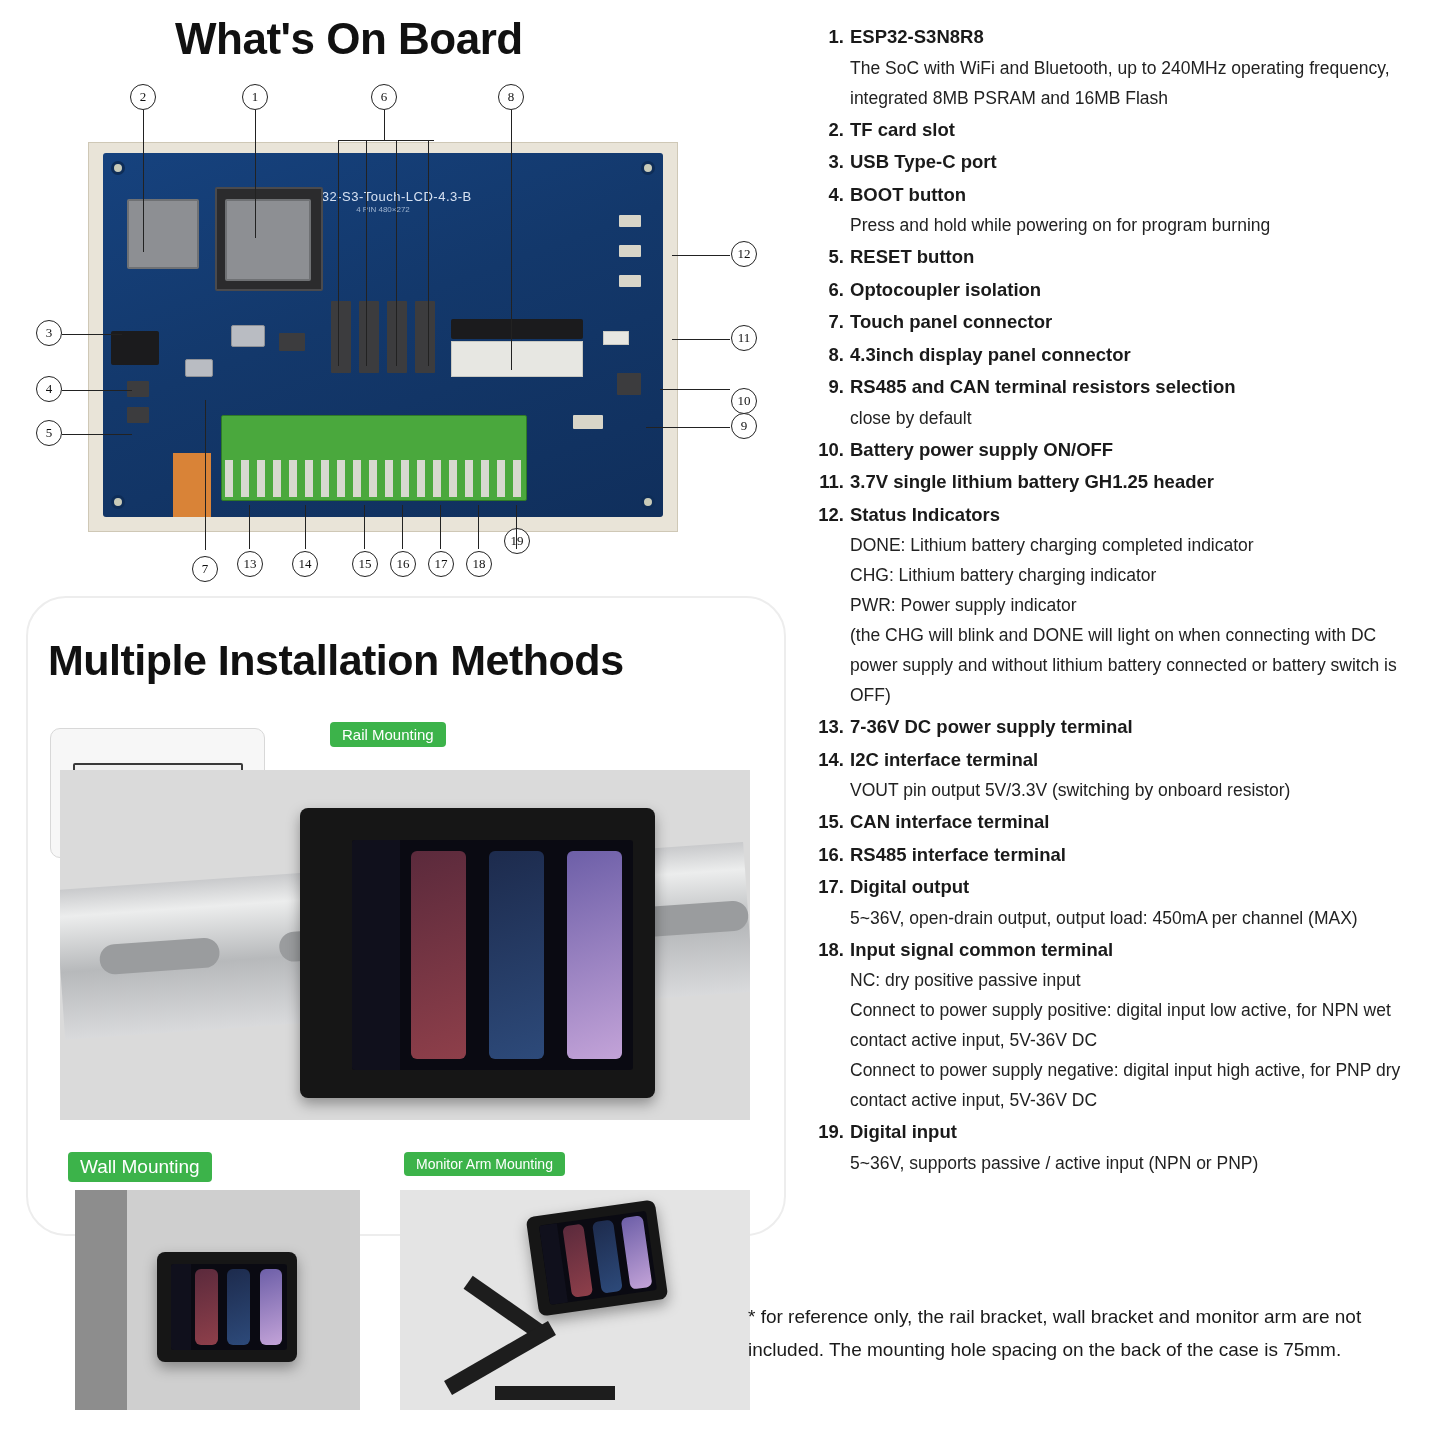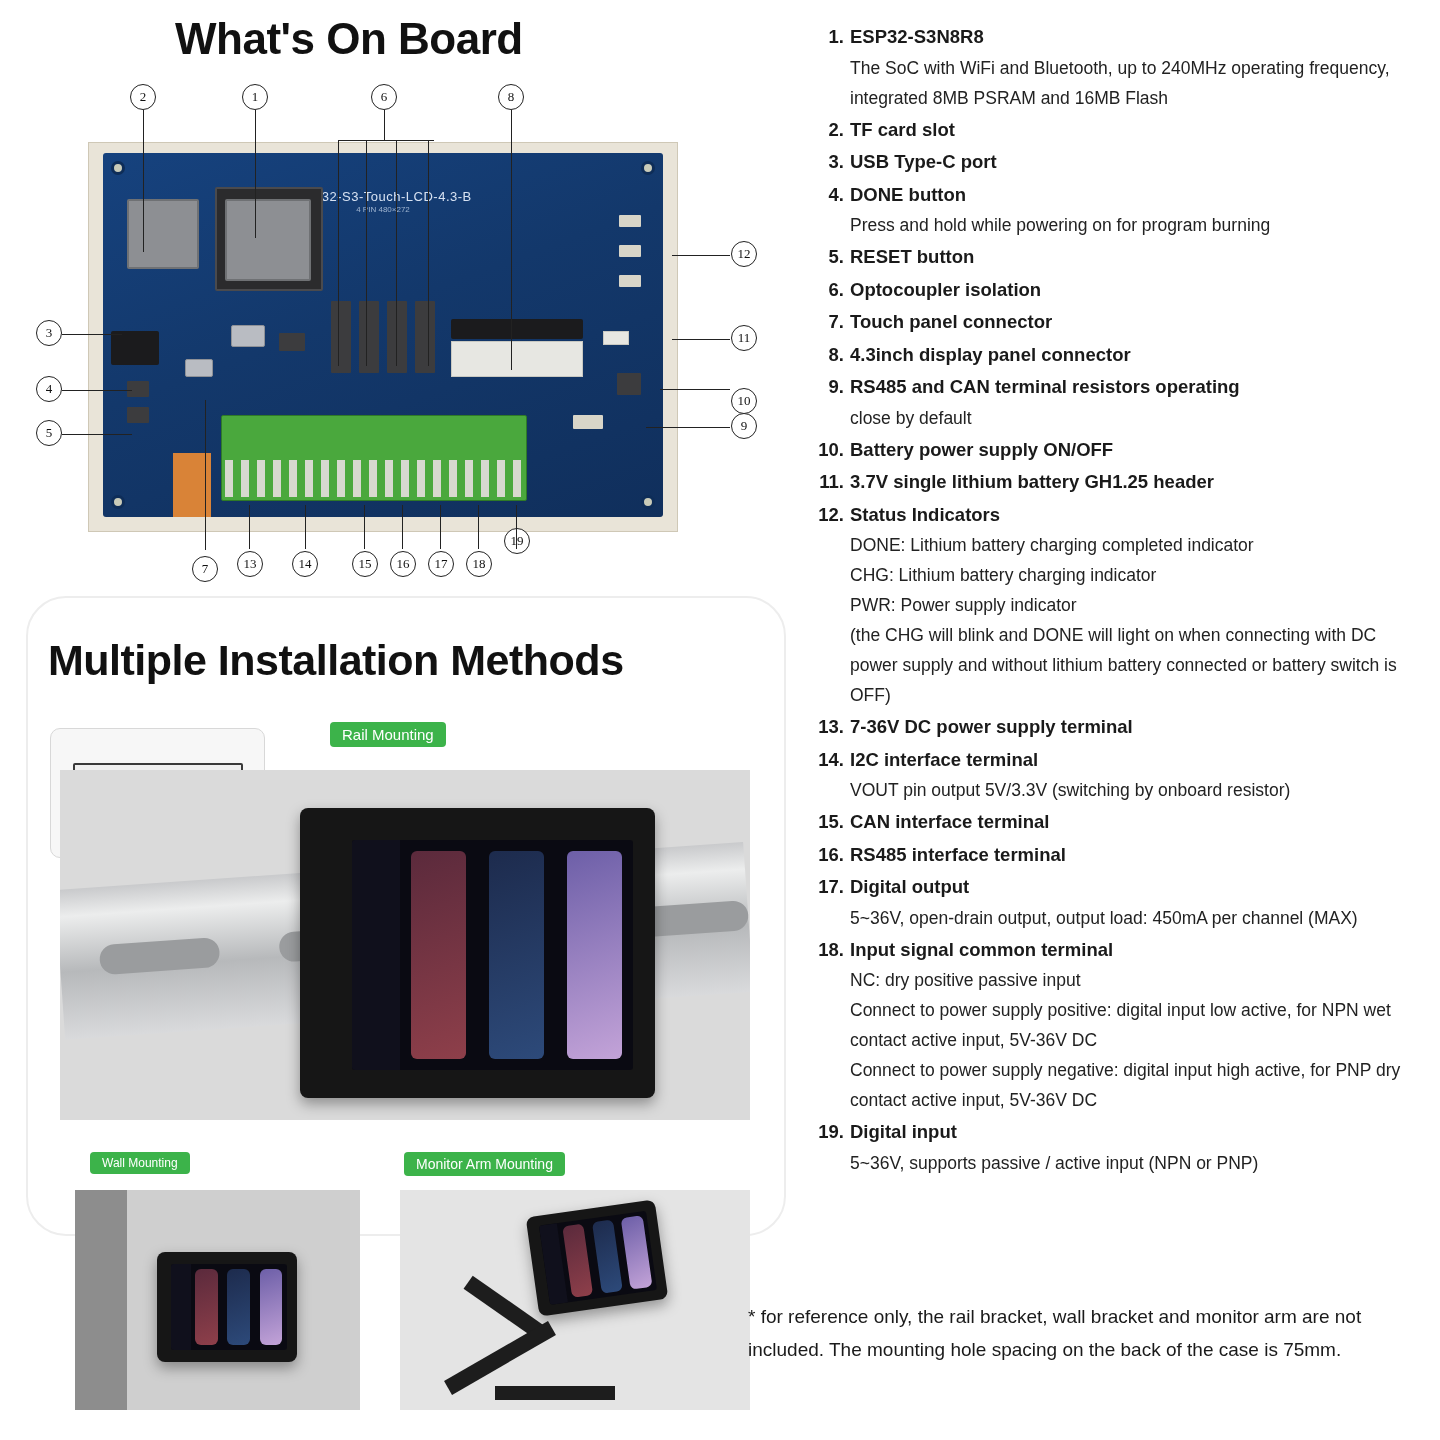--- a/index.html
+++ b/index.html
@@ -265,21 +265,21 @@
     <div class="device" style="left:240px;top:38px;width:355px;height:290px;">
       <div class="screen" style="left:52px;top:32px;right:22px;bottom:28px;">
         <div class="sidebar-ui"></div>
         <div class="card c1"></div>
         <div class="card c2"></div>
         <div class="card c3"></div>
       </div>
     </div>
   </div>
 
-  <div class="badge" style="left:90px;top:1152px;font-size:12px;text-align:center;">Wall Mounting</div>
+  <div class="badge" style="left:68px;top:1152px;font-size:19px;text-align:center;">Wall Mounting</div>
   <div class="photo wall-photo">
     <div style="position:absolute;left:0;top:0;width:52px;height:220px;background:#8d8d8d;"></div>
     <div class="device" style="left:82px;top:62px;width:140px;height:110px;">
       <div class="screen" style="left:14px;top:12px;right:10px;bottom:12px;">
         <div class="sidebar-ui"></div>
         <div class="card c1"></div>
         <div class="card c2"></div>
         <div class="card c3"></div>
       </div>
     </div>
@@ -299,26 +299,26 @@
     <div style="position:absolute;left:40px;top:160px;width:120px;height:16px;background:#1d1d1d;transform:rotate(-30deg);"></div>
     <div style="position:absolute;left:95px;top:196px;width:120px;height:14px;background:#1d1d1d;"></div>
   </div>
 </div>
 
 <div class="right-col">
   <ol class="features" id="feature-list">
       <li><span>ESP32-S3N8R8</span><span class="desc">The SoC with WiFi and Bluetooth, up to 240MHz operating frequency, integrated 8MB PSRAM and 16MB Flash</span></li>
       <li><span>TF card slot</span></li>
       <li><span>USB Type-C port</span></li>
-      <li><span>DONE button</span><span class="desc">Press and hold while powering on for program burning</span></li>
+      <li><span>BOOT button</span><span class="desc">Press and hold while powering on for program burning</span></li>
       <li><span>RESET button</span></li>
       <li><span>Optocoupler isolation</span></li>
       <li><span>Touch panel connector</span></li>
       <li><span>4.3inch display panel connector</span></li>
-      <li><span>RS485 and CAN terminal resistors operating</span><span class="desc">close by default</span></li>
+      <li><span>RS485 and CAN terminal resistors selection</span><span class="desc">close by default</span></li>
       <li><span>Battery power supply ON/OFF</span></li>
       <li><span>3.7V single lithium battery GH1.25 header</span></li>
       <li><span>Status Indicators</span><span class="desc">DONE: Lithium battery charging completed indicator</span><span class="desc">CHG: Lithium battery charging indicator</span><span class="desc">PWR: Power supply indicator</span><span class="desc">(the CHG will blink and DONE will light on when connecting with DC power supply and without lithium battery connected or battery switch is OFF)</span></li>
       <li><span>7-36V DC power supply terminal</span></li>
       <li><span>I2C interface terminal</span><span class="desc">VOUT pin output 5V/3.3V (switching by onboard resistor)</span></li>
       <li><span>CAN interface terminal</span></li>
       <li><span>RS485 interface terminal</span></li>
       <li><span>Digital output</span><span class="desc">5~36V, open-drain output, output load: 450mA per channel (MAX)</span></li>
       <li><span>Input signal common terminal</span><span class="desc">NC: dry positive passive input</span><span class="desc">Connect to power supply positive: digital input low active, for NPN wet contact active input, 5V-36V DC</span><span class="desc">Connect to power supply negative: digital input high active, for PNP dry contact active input, 5V-36V DC</span></li>
       <li><span>Digital input</span><span class="desc">5~36V, supports passive / active input (NPN or PNP)</span></li>

